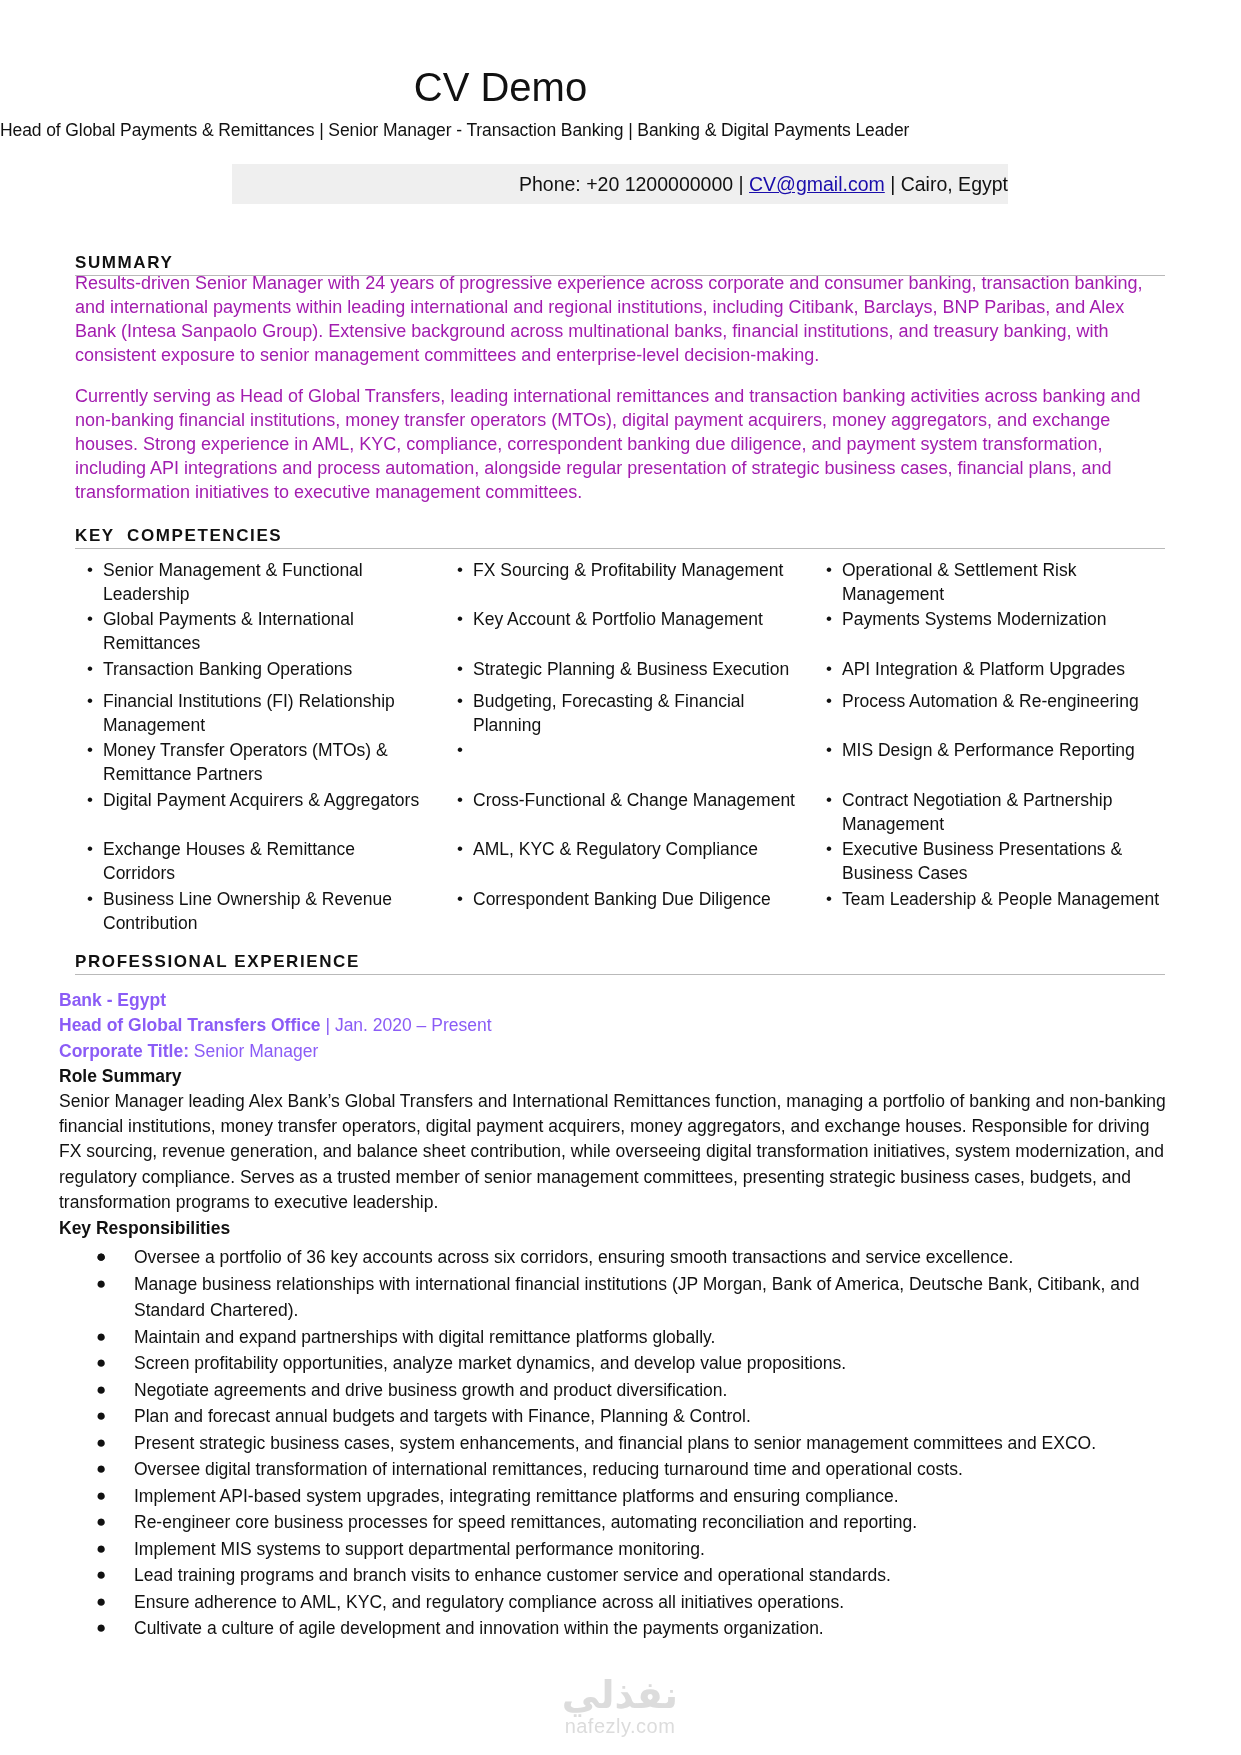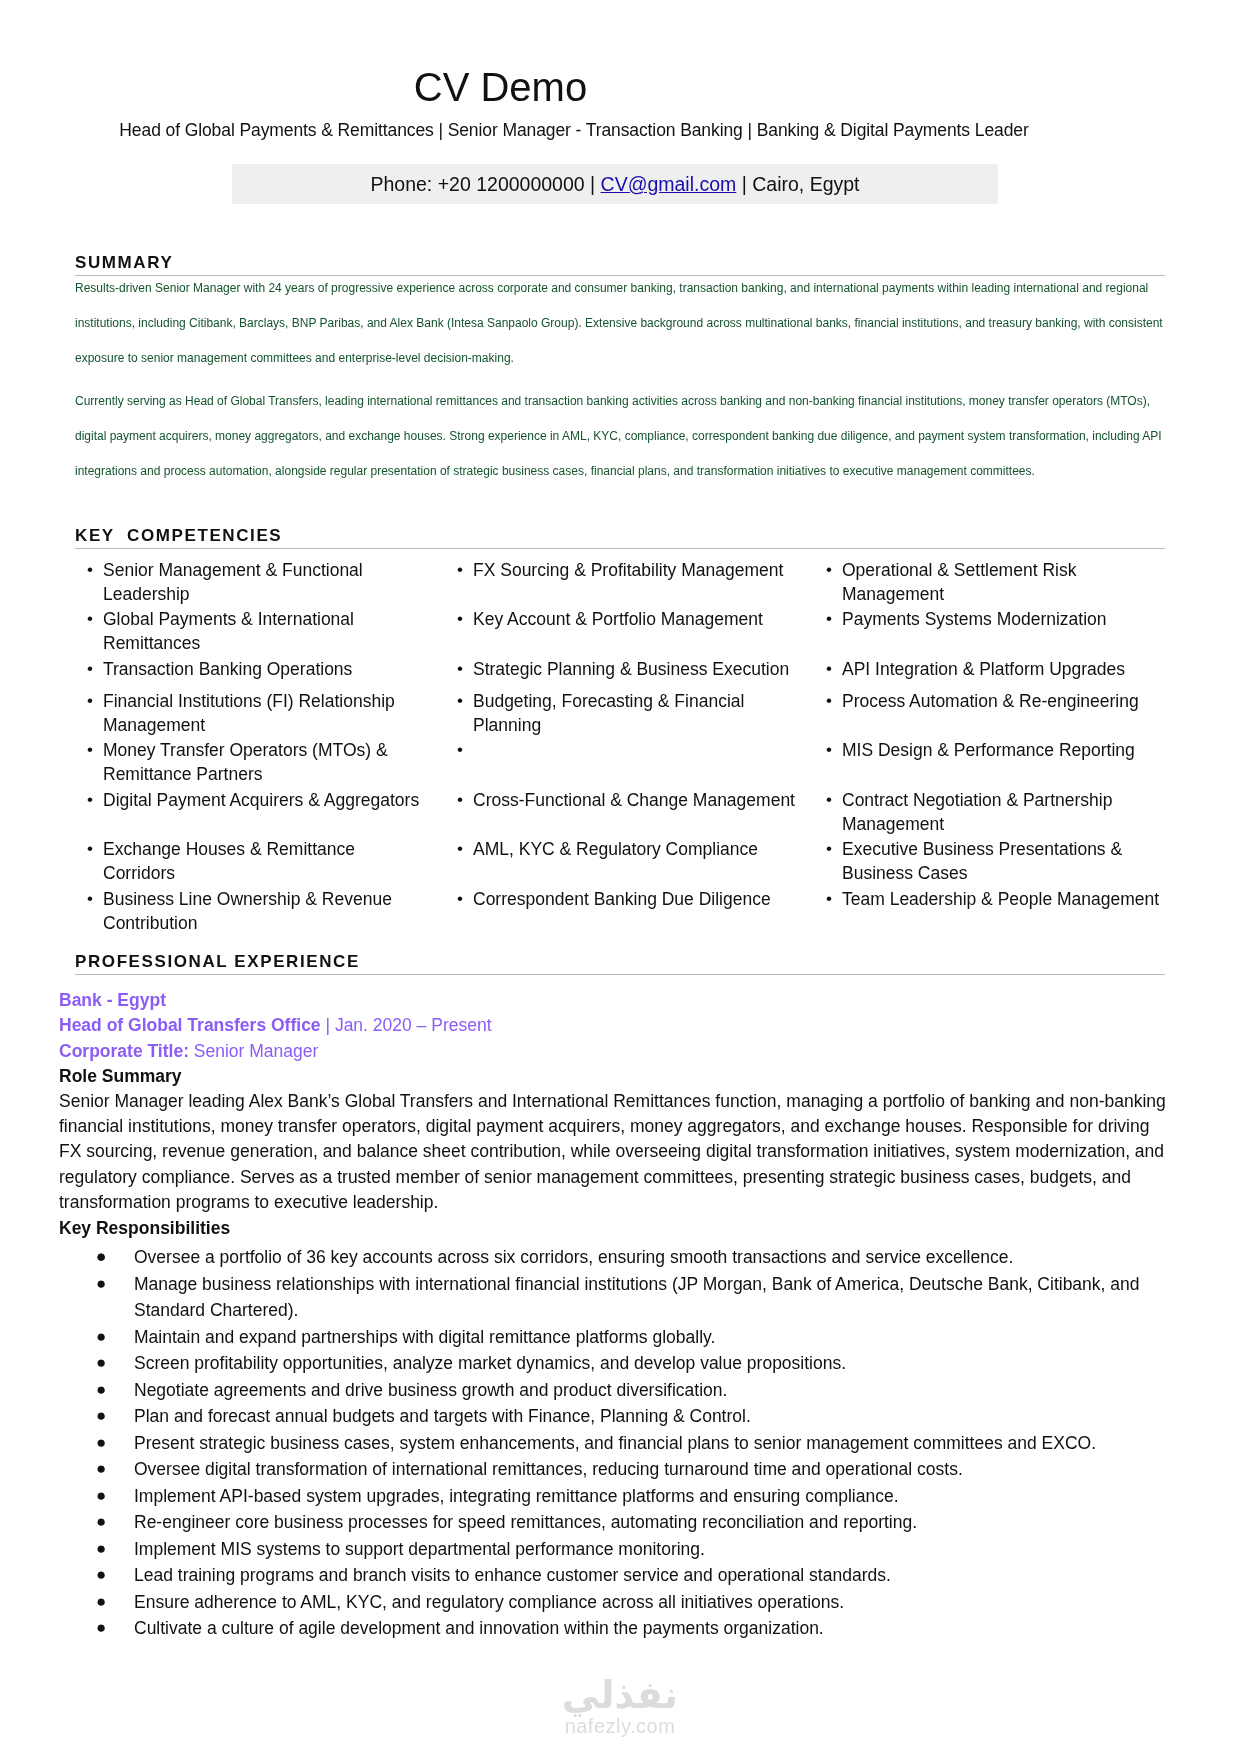--- a/index.html
+++ b/index.html
@@ -8,38 +8,38 @@
     font-family: "Liberation Sans", "DejaVu Sans", sans-serif;
     color: #111111;
   }
   .page { position: absolute; left: 0; top: 0; width: 1241px; height: 1755px; }
 
   .name {
     position: absolute; left: 0; top: 62px; width: 1001px; text-align: center;
     font-size: 40px; line-height: 50px; color: #111;
   }
   .headline {
-    position: absolute; left: 0; top: 118px; width: 1148px; text-align: center;
+    position: absolute; left: 0; top: 118px; width: 1148px; 
     font-size: 17.5px; line-height: 24px; color: #111; letter-spacing: -0.1px;
   }
   .contact-bar {
     position: absolute; left: 232px; top: 164px; width: 766px; height: 40px;
-    background: #efefef; text-align: center; font-size: 19.5px; line-height: 40px; color: #111;
+    background: #efefef; text-align: right; font-size: 19.5px; line-height: 40px; color: #111; padding-left: 10px;
   }
   .contact-bar a { color: #1a0dab; text-decoration: underline; }
 
   .section-title {
     position: absolute; left: 75px; width: 1090px;
     font-weight: bold; font-size: 17px; letter-spacing: 1.6px; line-height: 22px;
     border-bottom: 1.5px solid #b9b9b9; padding-bottom: 1px; color: #111;
   }
 
   .para {
     position: absolute; left: 75px; width: 1090px;
-    font-size: 12px; line-height: 35px; color: #14532d;
+    font-size: 18px; line-height: 24px; color: #a21caf;
   }
 
   .comp-col { position: absolute; top: 558px; }
   .comp-item {
     position: absolute; left: 0; font-size: 17.5px; line-height: 24px; color: #111;
     padding-left: 16px; white-space: normal;
   }
   .comp-item .bul {
     position: absolute; left: 0; top: 0; font-size: 17px;
   }

